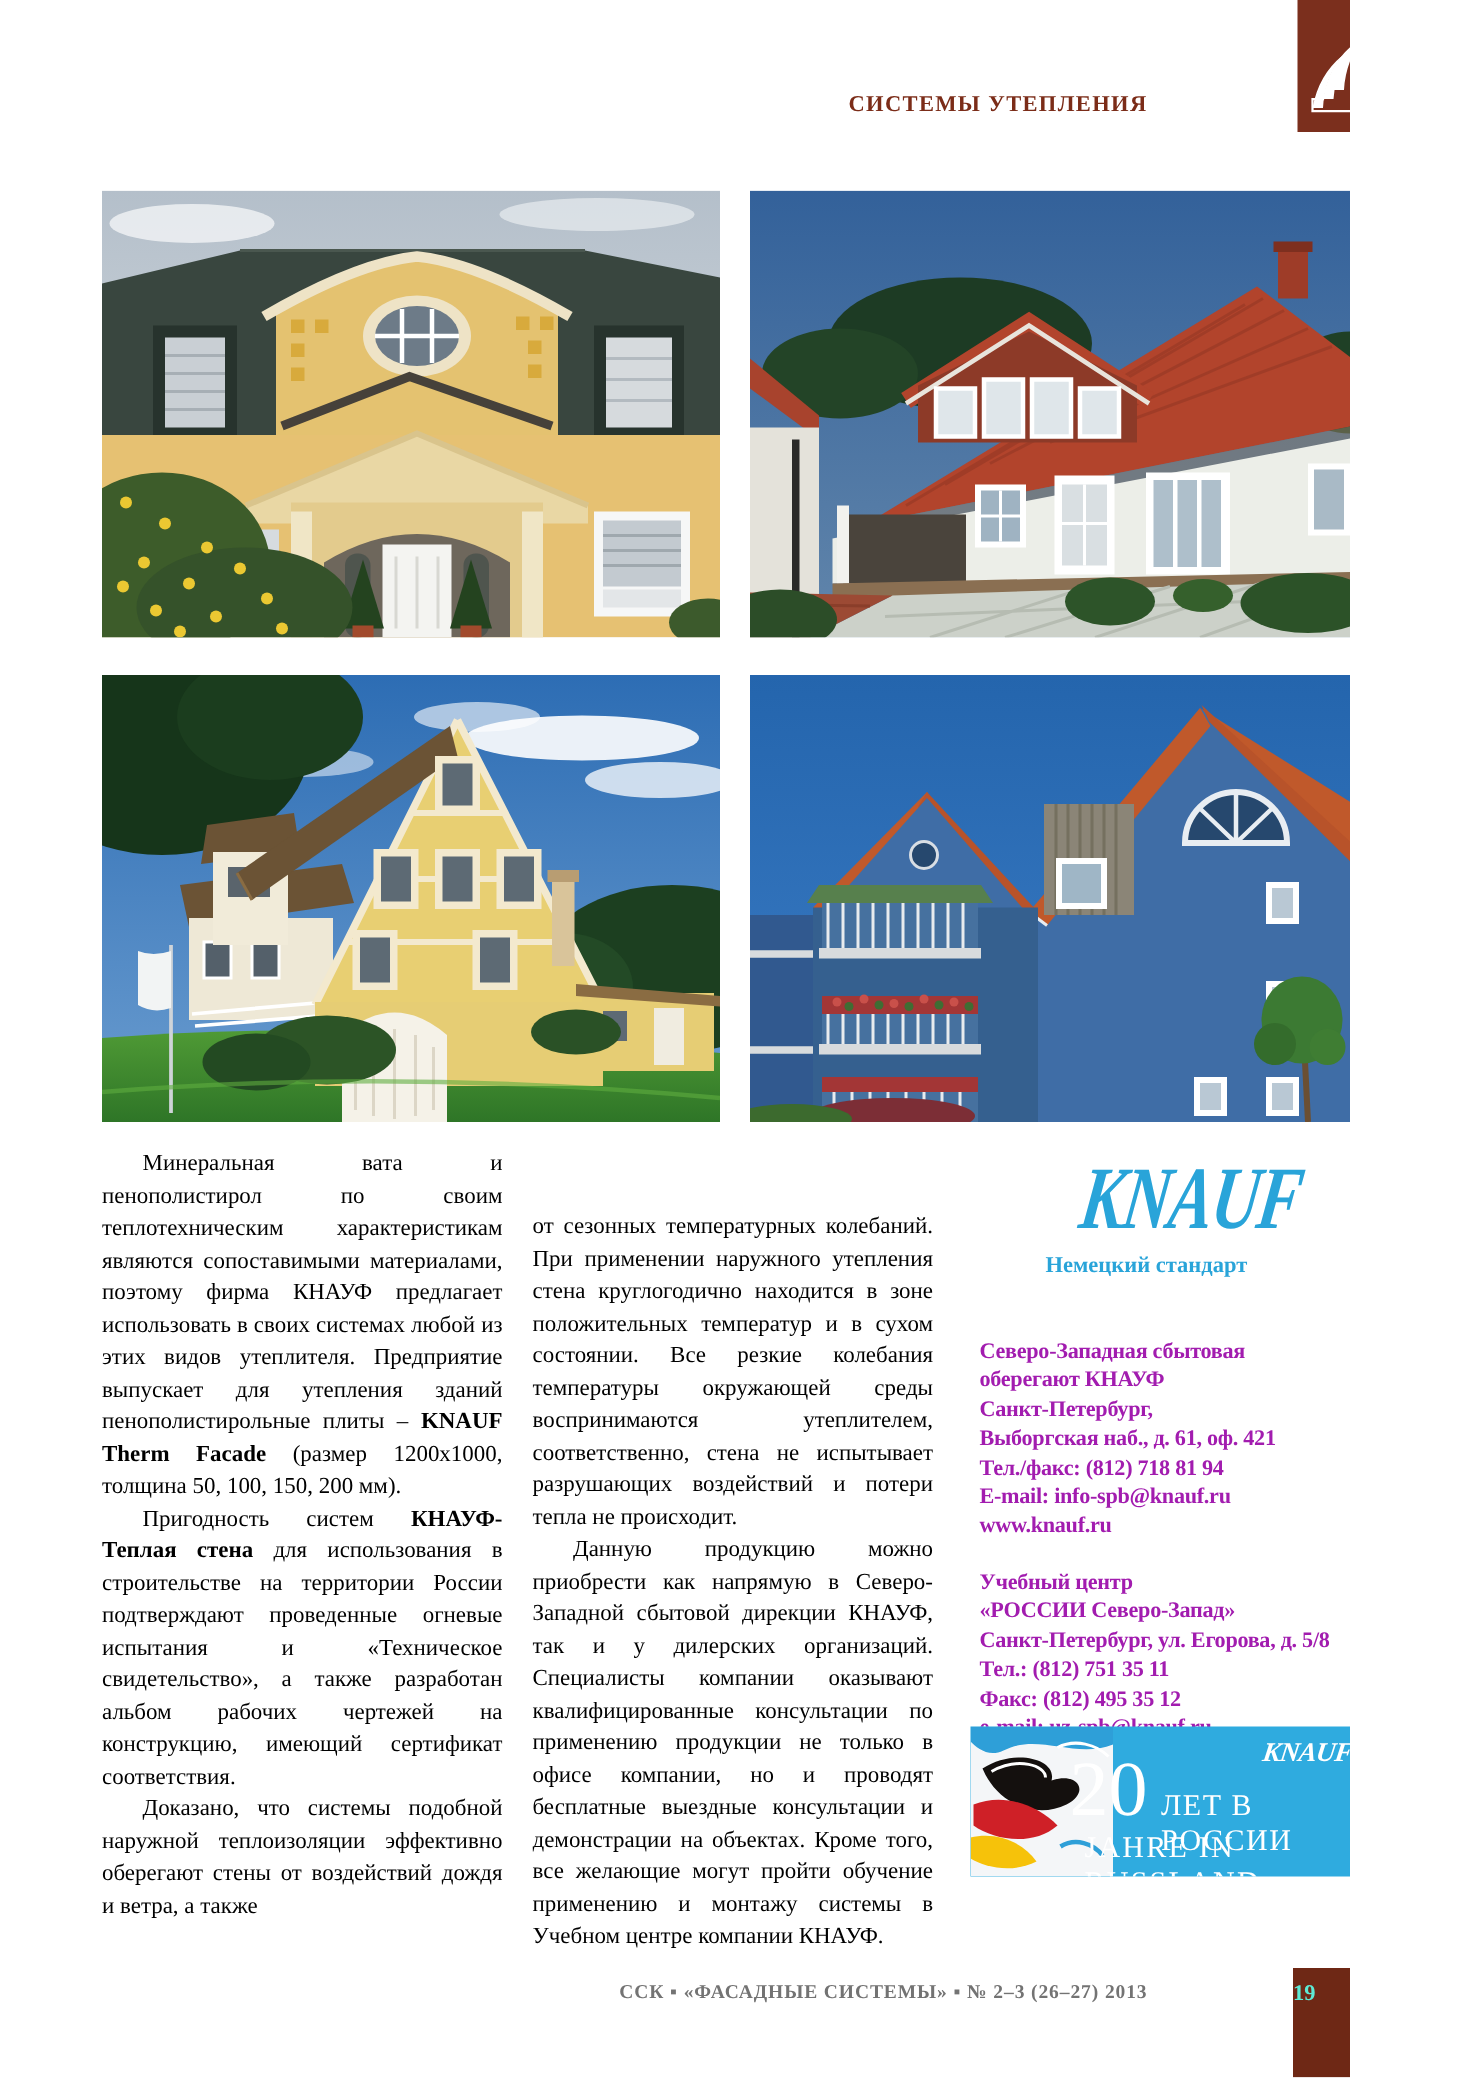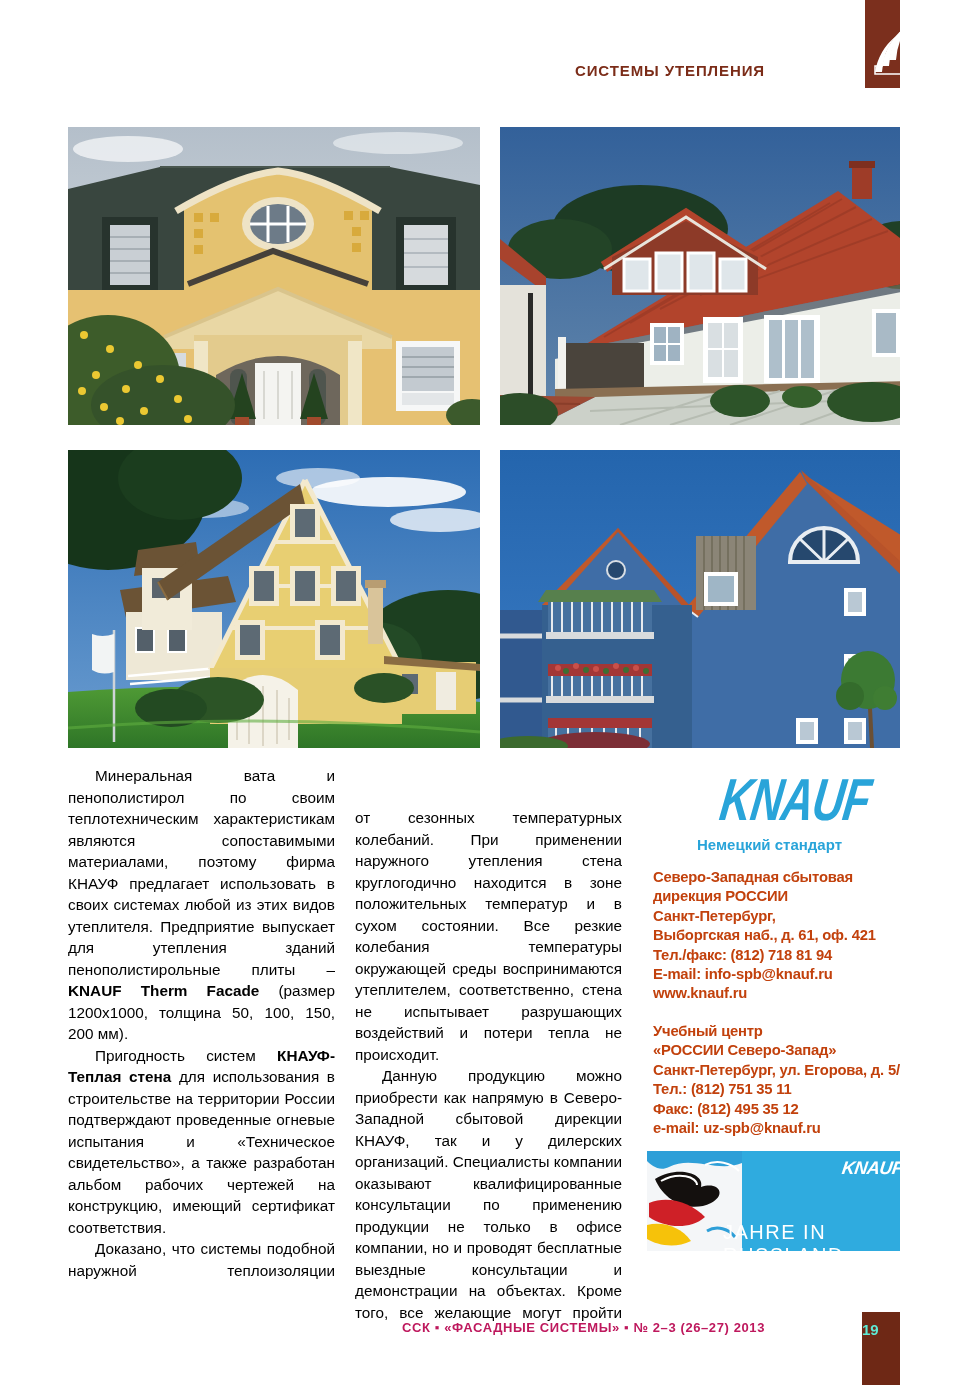--- a/index.html
+++ b/index.html
@@ -1,17 +1,17 @@
 <!DOCTYPE html>
 <html lang="ru"><head>
 <meta charset="utf-8">
 <style>
   html,body{margin:0;padding:0;background:#fff;}
   .page{position:relative;width:900px;height:1385px;background:#fff;overflow:hidden;
-        font-family:Liberation Sans, sans-serif;}
+        font-family:Liberation Serif, serif;}
   
   .section-title{position:absolute;top:62px;right:135px;font-size:15px;font-weight:700;
         letter-spacing:.9px;color:#7b2c18;}
   .corner-logo{position:absolute;left:865px;top:0;width:48px;height:88px;background:#7b2f1d;}
   
   .photo{position:absolute;width:412px;height:298px;overflow:hidden;}
   .photo svg{display:block;width:100%;height:100%;}
   #photo1{left:68px;top:127px;} #photo2{left:500px;top:127px;}
   #photo3{left:68px;top:450px;} #photo4{left:500px;top:450px;}
   
@@ -20,35 +20,35 @@
   #col1{left:68px;} #col2{left:355px;margin-top:42px;}
   .col p{margin:0;}
   .col p.indent{text-indent:27px;}
   .col .b{font-weight:700;}
   
   .knauf-block{position:absolute;left:645px;top:768px;width:267px;height:95px;}
   .knauf-word{position:absolute;left:80px;top:2px;font-size:44px;font-weight:700;
        font-style:italic;letter-spacing:-1px;line-height:1;color:#29a4d9;
        transform:skewX(-8deg) scaleY(1.35);transform-origin:left top;}
   .knauf-tag{position:absolute;left:52px;top:68px;font-size:15px;font-weight:600;color:#29a4d9;text-align:right;}
-  .contact{position:absolute;left:653px;width:262px;color:#c2410c;font-size:14.8px;
-       font-weight:700;line-height:19.4px;letter-spacing:-.2px;}
+  .contact{position:absolute;left:653px;width:262px;color:#a21caf;font-size:14.8px;
+       font-weight:700;line-height:19.4px;letter-spacing:-.2px;margin-top:24px;}
   #contact1{top:868px;} #contact2{top:1022px;}
   
   .banner{position:absolute;left:647px;top:1151px;width:265px;height:100px;background:#2fabdf;overflow:hidden;}
   .banner-art{position:absolute;left:0;top:0;width:95px;height:100px;}
   .banner-knauf{position:absolute;top:7px;right:10px;color:#fff;font-size:18px;font-weight:700;
        font-style:italic;letter-spacing:-.5px;transform:skewX(-8deg);}
   .banner-main{position:absolute;left:66px;top:14px;display:flex;align-items:baseline;gap:9px;color:#fff;}
   .banner-num{font-size:52px;font-weight:400;line-height:1.1;}
   .banner-t1{font-size:20px;letter-spacing:1px;}
   .banner-t2{position:absolute;left:76px;top:70px;color:#fff;font-size:20px;letter-spacing:1.5px;}
   
   .footer-line{position:absolute;top:1320px;right:135px;font-size:13px;font-weight:600;
-       letter-spacing:.6px;color:#be185d;}
+       letter-spacing:.6px;color:#737373;}
   .pagenum-box{position:absolute;left:862px;top:1312px;width:48px;height:73px;background:#6e2815;
        color:#5eead4;font-size:15px;font-weight:700;text-align:left;padding-top:9px;box-sizing:border-box;}
 </style>
 </head>
 <body>
 
 <div class="page">
 
   <span class="section-title">СИСТЕМЫ УТЕПЛЕНИЯ</span>
 
@@ -356,21 +356,21 @@
       <p class="indent"><span>Данную продукцию можно приобрести как напрямую в Северо-Западной сбытовой дирекции КНАУФ, так и у дилерских организаций. Специалисты компании оказывают квалифицированные консультации по применению продукции не только в офисе компании, но и проводят бесплатные выездные консультации и демонстрации на объектах. Кроме того, все желающие могут пройти обучение применению и монтажу системы в Учебном центре компании КНАУФ.</span></p>
     </div>
 
   <div class="knauf-block">
     <div class="knauf-word">KNAUF</div>
     <div class="knauf-tag">Немецкий стандарт</div>
   </div>
 
   <div class="contact" id="contact1">
       <div>Северо-Западная сбытовая</div>
-      <div>дирекция РОССИИ</div>
+      <div>оберегают КНАУФ</div>
       <div>Санкт-Петербург,</div>
       <div>Выборгская наб., д. 61, оф. 421</div>
       <div>Тел./факс: (812) 718 81 94</div>
       <div>E-mail: info-spb@knauf.ru</div>
       <div>www.knauf.ru</div>
     </div>
   <div class="contact" id="contact2">
       <div>Учебный центр</div>
       <div>«РОССИИ Северо-Запад»</div>
       <div>Санкт-Петербург, ул. Егорова, д. 5/8</div>
@@ -384,20 +384,24 @@
       <rect width="95" height="100" fill="#f4f6f8"></rect>
       <path d="M0 0 L95 0 L95 12 C70 22 45 4 22 16 C12 21 4 14 0 10 Z" fill="#2e9fd8"></path>
       <path d="M8 28 C30 14 58 22 54 36 C72 30 80 44 64 52 C44 62 18 52 8 28 Z" fill="#14100e"></path>
       <path d="M14 30 C32 20 50 26 50 34" fill="none" stroke="#fff" stroke-width="2"></path>
       <path d="M2 52 C22 44 44 52 58 66 C42 80 16 76 2 66 Z" fill="#cf2027"></path>
       <path d="M0 74 C16 70 34 76 44 90 C28 98 10 94 0 88 Z" fill="#f6c20a"></path>
       <path d="M60 80 C70 74 82 78 88 86" fill="none" stroke="#2e9fd8" stroke-width="3"></path>
       <path d="M58 14 C70 8 84 12 92 20" fill="none" stroke="#fff" stroke-width="2"></path>
     </svg>
     <div class="banner-knauf">KNAUF</div>
+    <div class="banner-main">
+      <span class="banner-num">20</span>
+      <span class="banner-t1">ЛЕТ В РОССИИ</span>
+    </div>
     <div class="banner-t2">JAHRE IN RUSSLAND</div>
   </div>
 
   <div class="footer-line">ССК ▪ «ФАСАДНЫЕ СИСТЕМЫ» ▪ № 2–3 (26–27) 2013</div>
   <div class="pagenum-box">
     <span>19</span>
   </div>
 
 </div>
 

